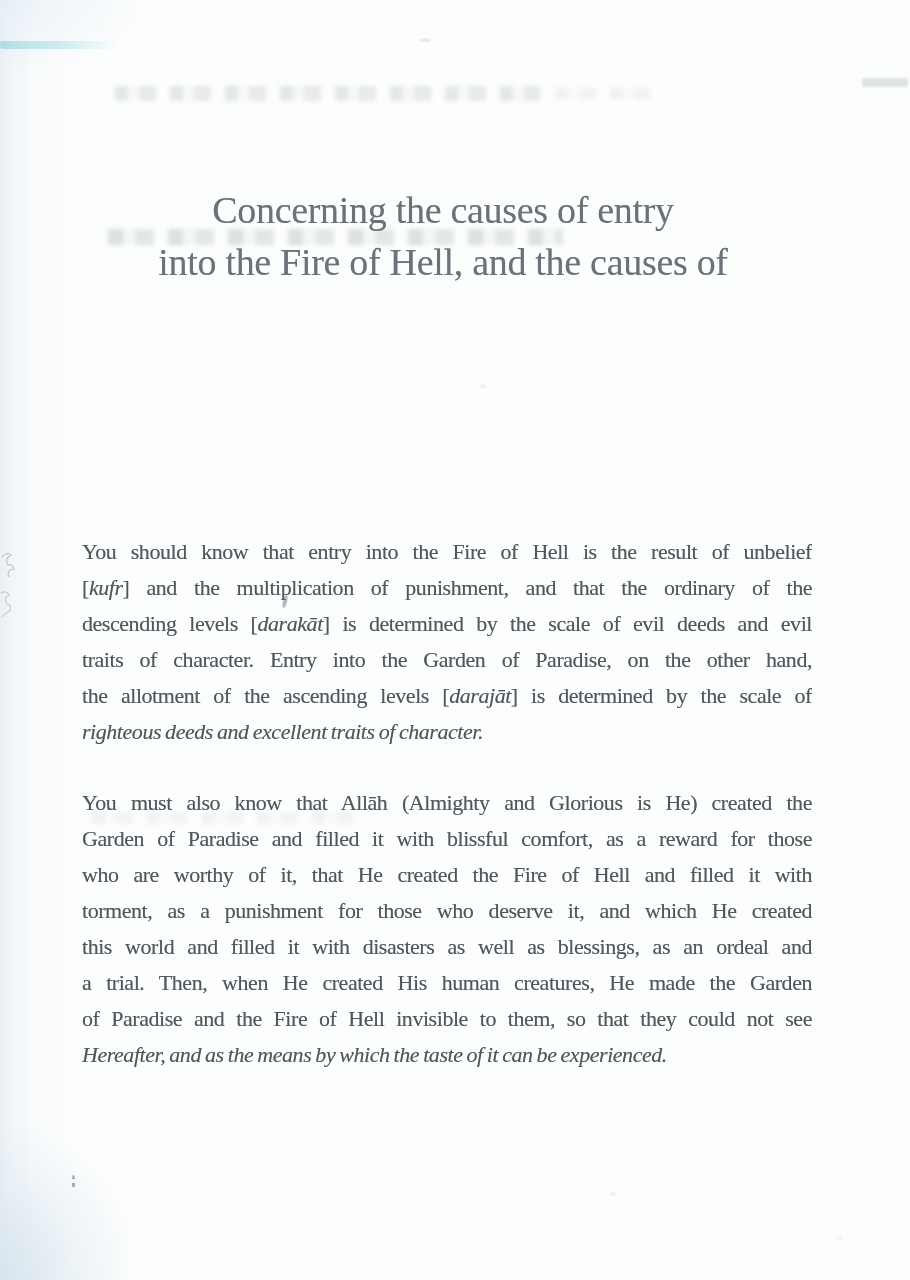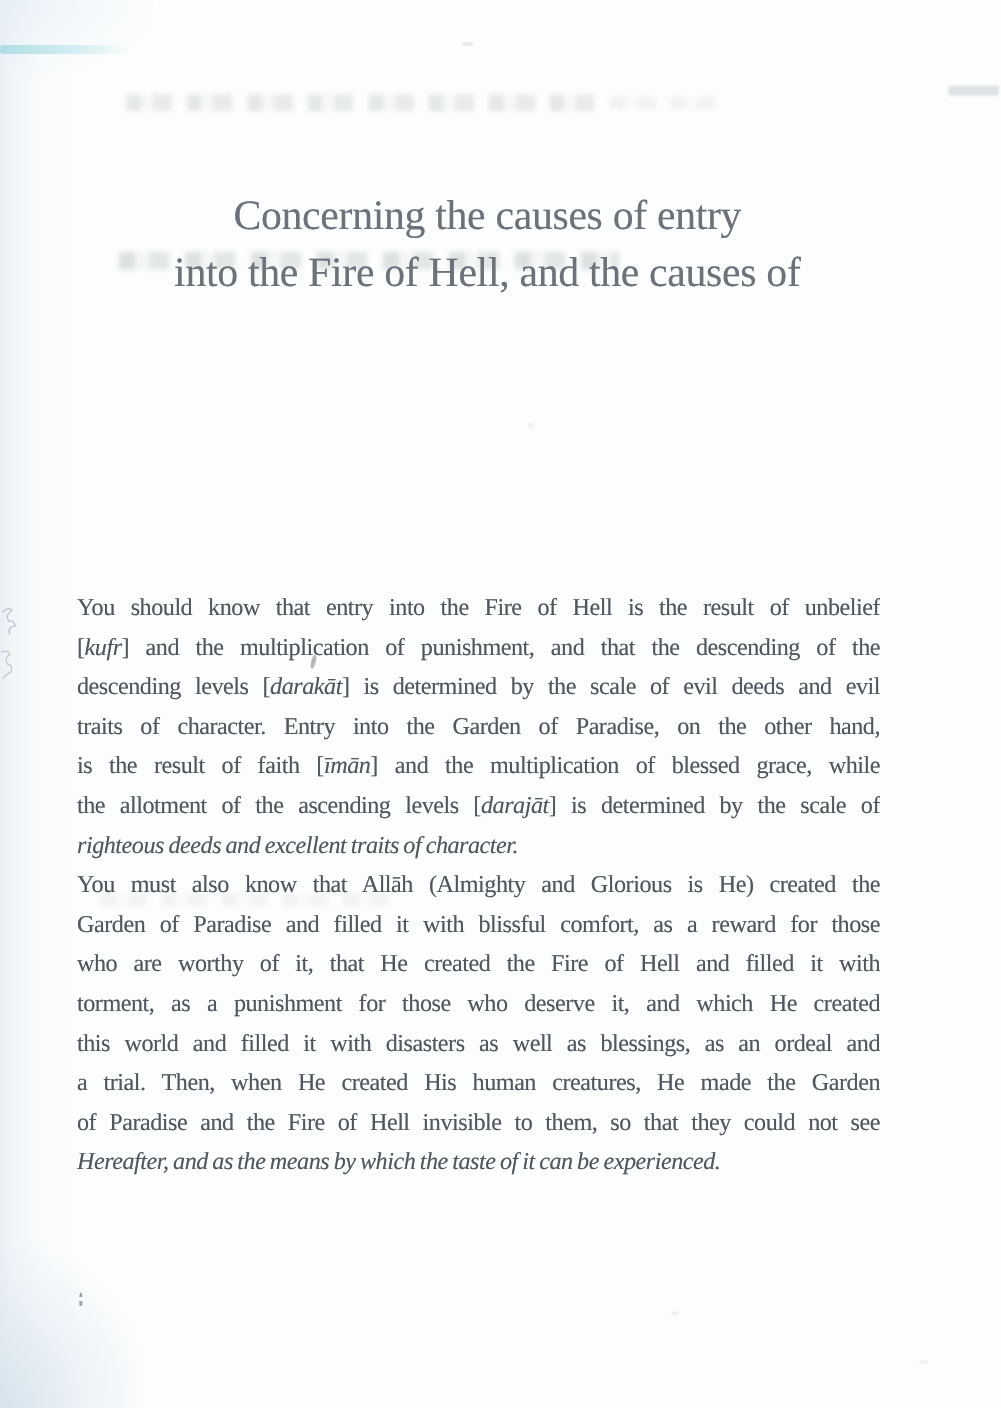--- a/index.html
+++ b/index.html
@@ -60,35 +60,35 @@
   .speck-1 { left:420px; top:38px;   width:10px; height:4px; opacity:.55; }
   .speck-2 { left:283px; top:595px;  width:4px;  height:13px; background: rgba(116,124,132,.55); transform: rotate(14deg); }
   .speck-3 { left:72px;  top:1175px; width:3px;  height:15px;
              background: linear-gradient(rgba(92,102,112,.6) 0 4px, rgba(92,102,112,0) 4px 8px, rgba(92,102,112,.55) 8px 12px, rgba(92,102,112,0) 12px); }
   .speck-4 { left:610px; top:1192px; width:7px; height:4px; opacity:.35; }
   .speck-5 { left:480px; top:384px;  width:6px; height:5px; opacity:.3; }
   .speck-6 { left:835px; top:1236px; width:8px; height:4px; opacity:.25; }
   .squiggles { position:absolute; left:0; top:545px; width:20px; height:90px; opacity:.55; }
   
   .heading {
-    position: absolute; left:78px; top:170px; width:730px;
+    position: absolute; left:78px; top:184px; width:730px;
     margin:0; text-align:center; font-weight:normal;
     font-size:38px; line-height:52px; letter-spacing:-0.3px;
     color: var(--heading-color);
     text-shadow: 0 0 .5px rgba(108,114,122,.55);
   }
   .body-text {
-    position: absolute; left:70px; top:534px; width:730px;
+    position: absolute; left:82px; top:534px; width:730px;
     font-size:22px; line-height:36px;
     letter-spacing:-0.45px; word-spacing:-1px;
     color: var(--body-color);
     text-shadow: 0 0 .45px rgba(81,87,94,.5);
   }
   .paragraph { margin:0; }
-  .paragraph + .paragraph { }
+  .paragraph + .paragraph { margin-top:35px; }
   .bline { text-align: justify; text-align-last: justify; overflow:hidden; white-space:normal; }
   .bline.para-end { text-align-last: left; font-style: italic; }
   .bline i { }
 </style>
 </head>
 <body>
 
 <div class="page">
 
   <div class="edge-band-soft"></div>
@@ -113,24 +113,23 @@
   </svg>
 
   <h1 class="heading">
       <div class="heading-line">Concerning the causes of entry</div>
       <div class="heading-line">into the Fire of Hell, and the causes of</div>
     </h1>
 
   <div class="body-text">
       <div class="paragraph">
         <div class="bline"><span>You should know that entry into the Fire of Hell is the result of unbelief</span></div>
-        <div class="bline"><span>[</span><i>kufr</i><span>] and the multiplication of punishment, and that the descending of the</span></div>
+        <div class="bline"><span>[</span><i>kufr</i><span>] and the multiplication of punishment, and that the ordinary of the</span></div>
         <div class="bline"><span>descending levels [</span><i>darakāt</i><span>] is determined by the scale of evil deeds and evil</span></div>
         <div class="bline"><span>traits of character. Entry into the Garden of Paradise, on the other hand,</span></div>
-        <div class="bline"><span>is the result of faith [</span><i>īmān</i><span>] and the multiplication of blessed grace, while</span></div>
         <div class="bline"><span>the allotment of the ascending levels [</span><i>darajāt</i><span>] is determined by the scale of</span></div>
         <div class="bline para-end"><span>righteous deeds and excellent traits of character.</span></div>
       </div>
       <div class="paragraph">
         <div class="bline"><span>You must also know that Allāh (Almighty and Glorious is He) created the</span></div>
         <div class="bline"><span>Garden of Paradise and filled it with blissful comfort, as a reward for those</span></div>
         <div class="bline"><span>who are worthy of it, that He created the Fire of Hell and filled it with</span></div>
         <div class="bline"><span>torment, as a punishment for those who deserve it, and which He created</span></div>
         <div class="bline"><span>this world and filled it with disasters as well as blessings, as an ordeal and</span></div>
         <div class="bline"><span>a trial. Then, when He created His human creatures, He made the Garden</span></div>

